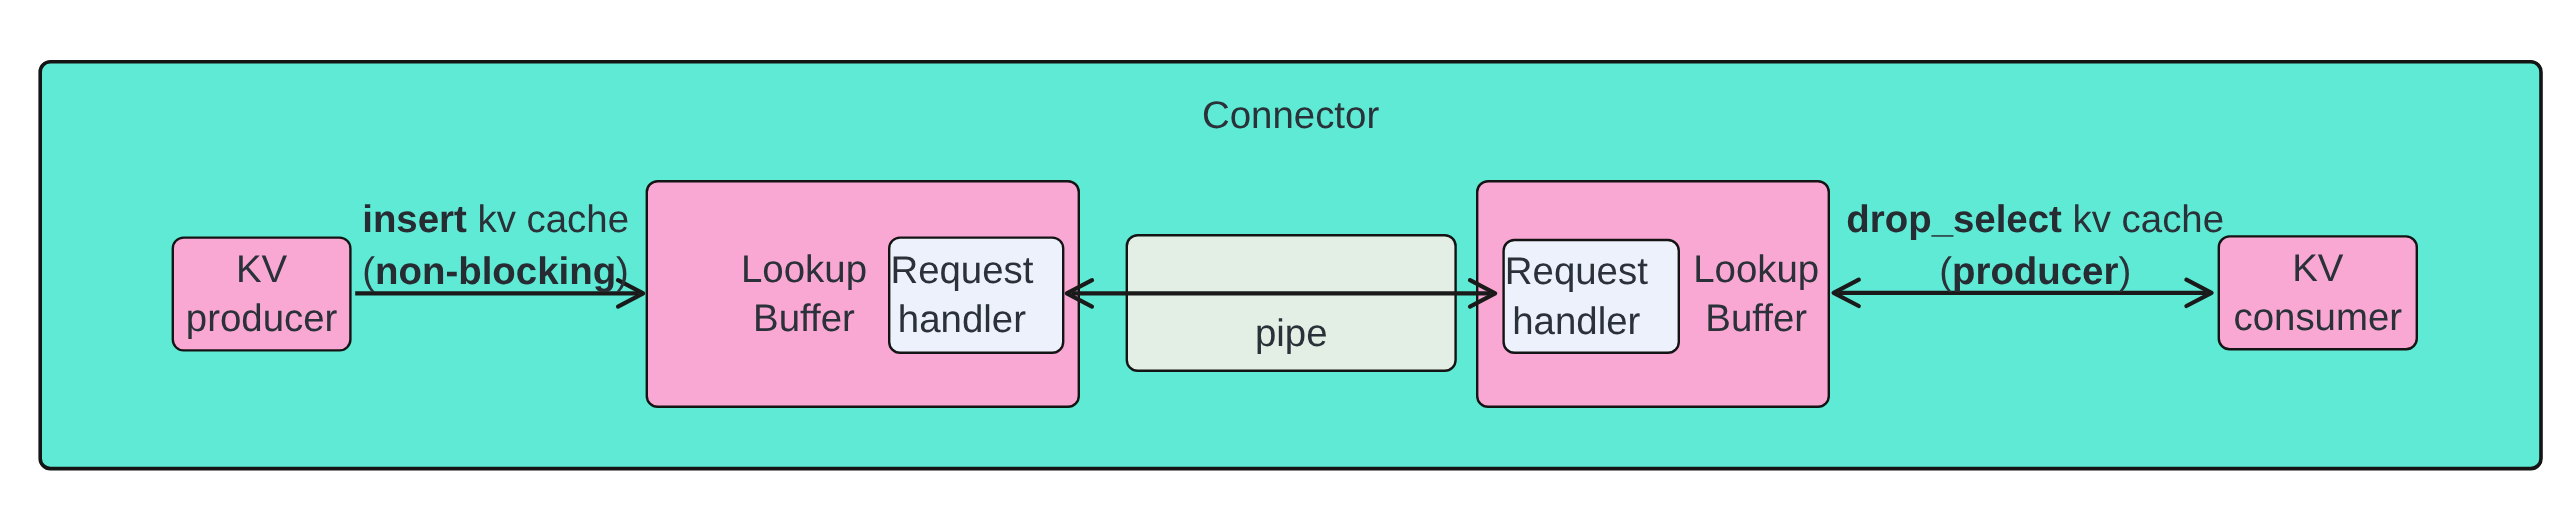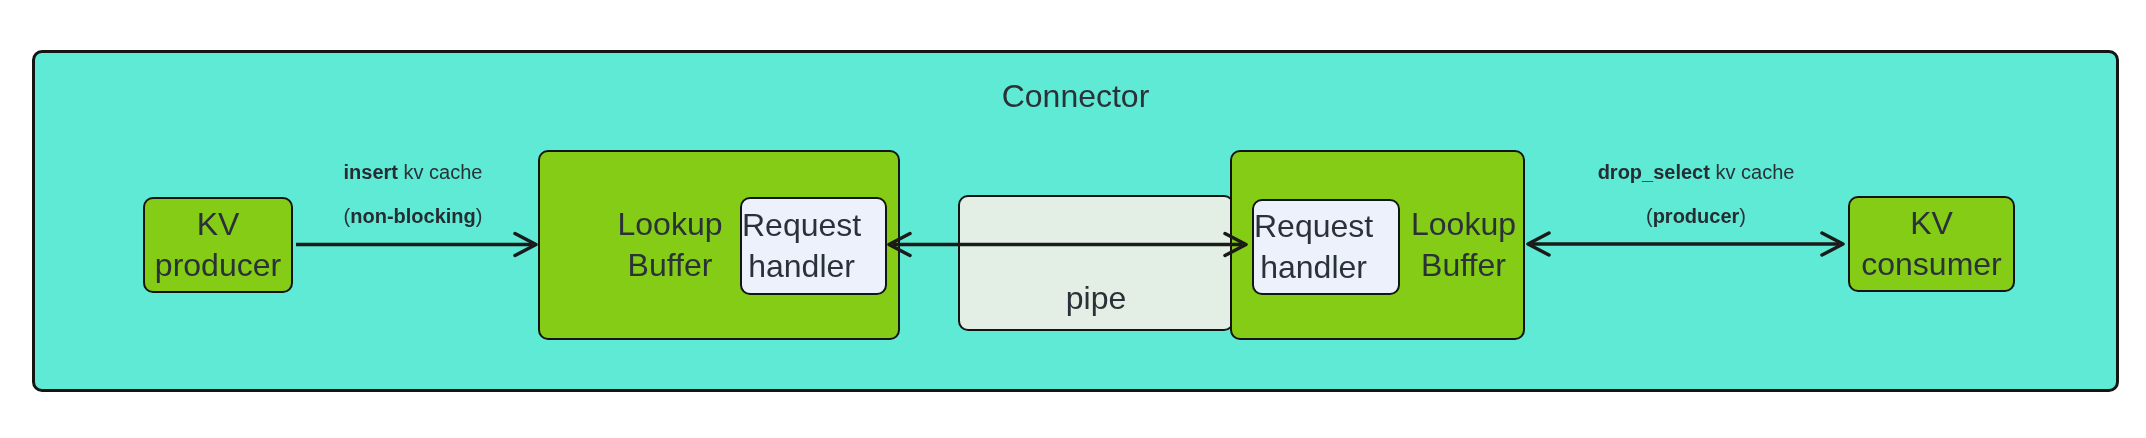--- a/index.html
+++ b/index.html
@@ -26,21 +26,21 @@
     position: absolute;
     left: 0; top: 24px;
     width: 100%;
     text-align: center;
     font-size: 32px;
     line-height: 38px;
     color: #2b3138;
   }
   .node {
     position: absolute;
-    background: #84cc16;
+    background: #f9a8d4;
     border: 2.5px solid #141414;
     border-radius: 10px;
     box-sizing: border-box;
     display: flex;
     align-items: center;
     justify-content: center;
     z-index: 2;
   }
   .node-label {
     white-space: pre-line;
@@ -69,44 +69,43 @@
     border-radius: 10px;
     box-sizing: border-box;
     display: flex; align-items: center; justify-content: flex-start;
   }
   .rh-left  { left: 200px; top: 45px; width: 147px; height: 98px; }
   .rh-right { left: 20px;  top: 47px; width: 148px; height: 96px; }
 
   .pipe-box {
     position: absolute;
     left: 938px; top: 195px;
-    width: 276px; height: 136px;
+    width: 276px; height: 115px;
     background: #e3efe4;
     border: 2.5px solid #141414;
     border-radius: 10px;
     box-sizing: border-box;
     display: flex; align-items: flex-end; justify-content: center;
     padding-bottom: 10px;
     z-index: 2;
-    margin-left: 20px;
   }
 
   .arrow-layer {
     position: absolute; left: 0; top: 0;
     width: 2146px; height: 438px;
     z-index: 5;
     pointer-events: none;
   }
 
   .edge-label {
     position: absolute;
     transform: translateX(-50%);
-    top: 150px;
+    top: 160px;
     text-align: center;
-    font-size: 20px;
+    font-size: 32px;
     line-height: 44px;
     white-space: nowrap;
     color: #2b3138;
     z-index: 6;
   }
   .edge-label .b { font-weight: 700; color: #272c33; }
   .edge-label-insert { left: 413px; }
   .edge-label-drop  { left: 1696px; }
 </style>
 </head>

